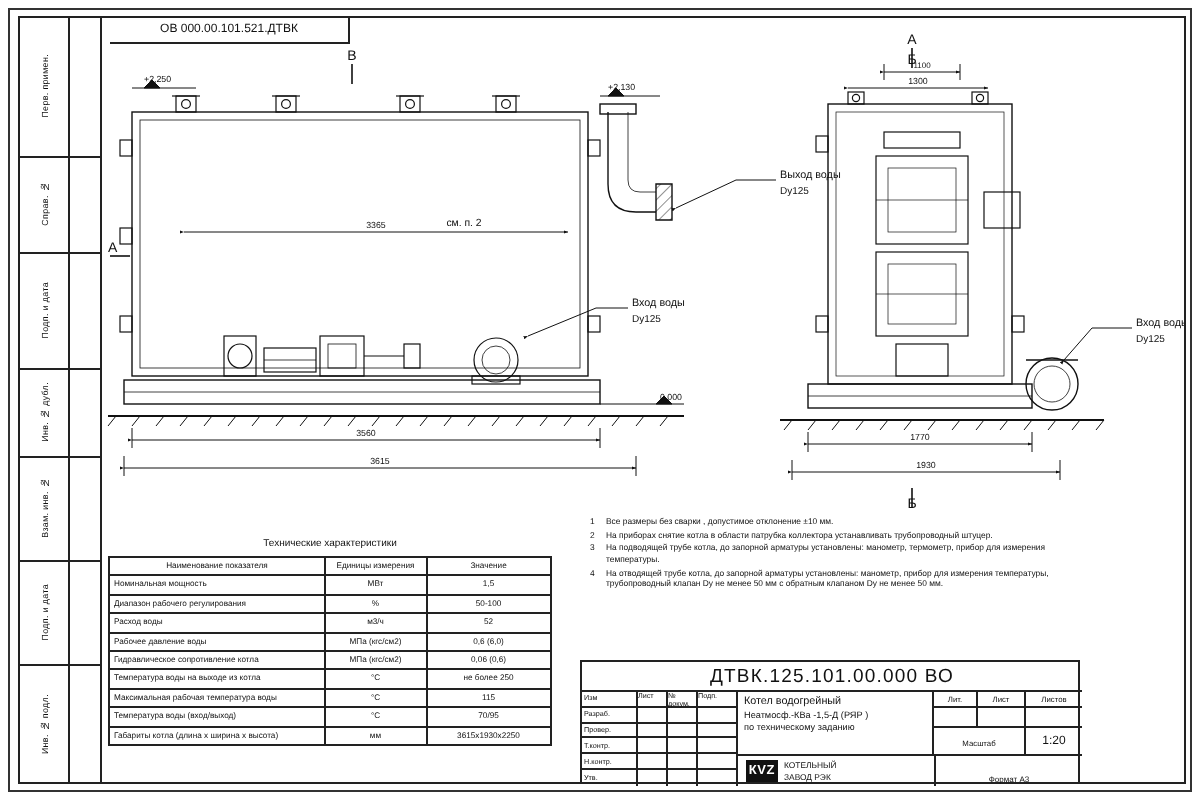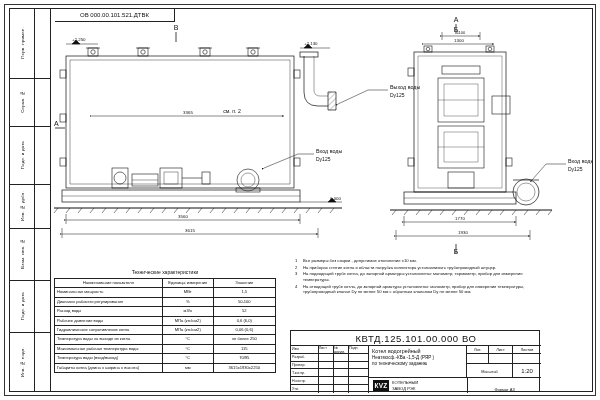--- a/index.html
+++ b/index.html
@@ -396,21 +396,21 @@
         <span class="n">3</span>
         <span class="t">На подводящей трубе котла, до запорной арматуры установлены: манометр, термометр, прибор для измерения температуры.</span>
       </div>
     <div class="note">
         <span class="n">4</span>
         <span class="t">На отводящей трубе котла, до запорной арматуры установлены: манометр, прибор для измерения температуры, трубопроводный клапан Dy не менее 50 мм с обратным клапаном Dy не менее 50 мм.</span>
       </div>
   </div>
 
   <div id="titleblock">
-    <div class="tb-code">КВТД.125.101.00.000 ВО</div>
+    <div class="tb-code">ДТВК.125.101.00.000 ВО</div>
 
     <div class="tb-left">
       <div class="tb-lrow">
           <div class="a">Изм</div>
           <div class="b">Лист</div>
           <div class="c">№ докум.</div>
           <div class="d">Подп.</div>
         </div>
       <div class="tb-lrow">
           <div class="a">Разраб.</div>

